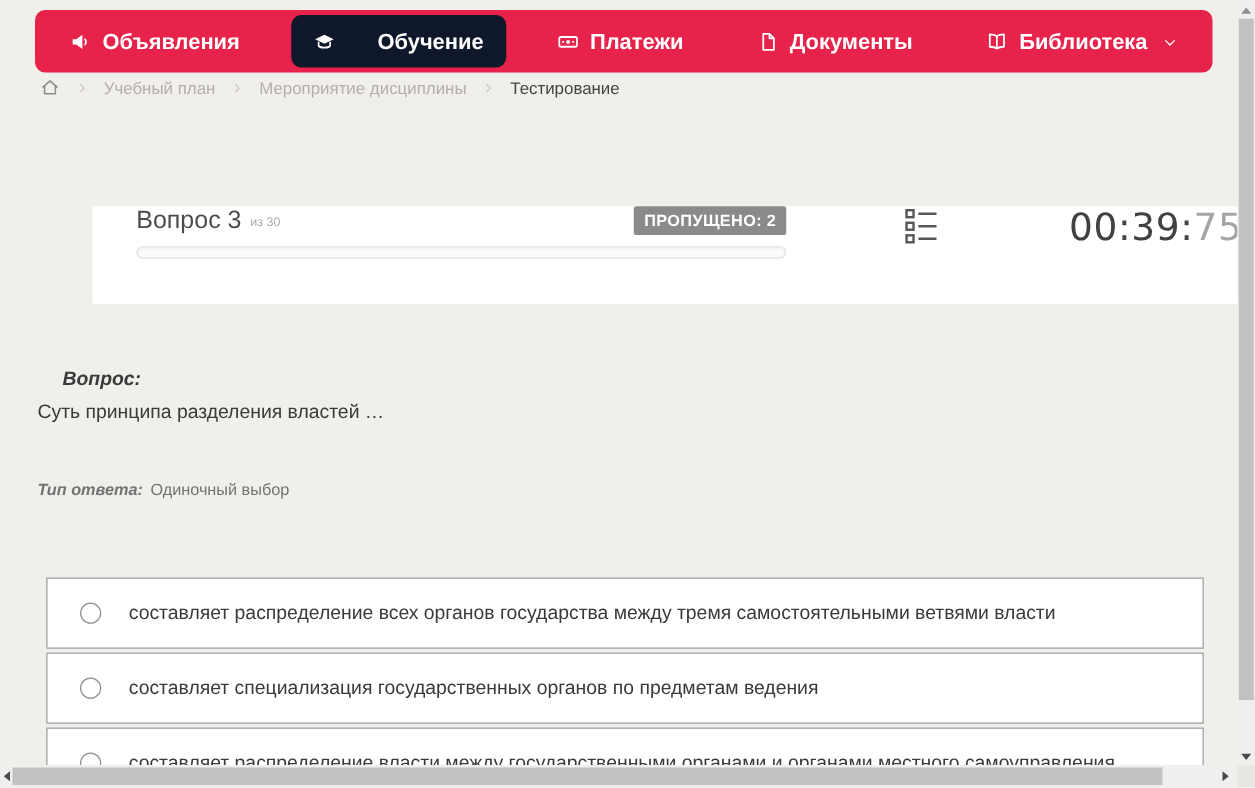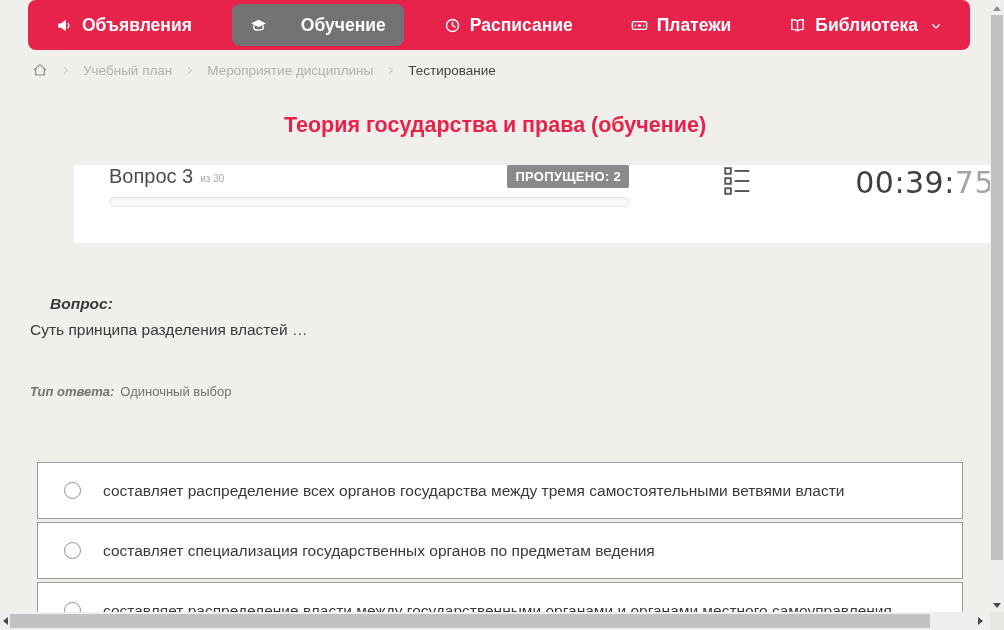--- a/index.html
+++ b/index.html
@@ -5,29 +5,29 @@
   html,body{margin:0;padding:0;}
   .viewport{
     position:relative;width:1004px;height:630px;overflow:hidden;
     background:#f1efeb;font-family:"Liberation Sans",sans-serif;
     -webkit-font-smoothing:antialiased;
   }
   .content{position:absolute;left:0;top:0;width:990px;height:612px;overflow:hidden;}
 
   
   .navbar{
-    position:absolute;left:28px;top:0;width:942px;height:50px;box-sizing:border-box;
+    position:absolute;left:28px;top:8px;width:942px;height:50px;box-sizing:border-box;
     background:#e7234b;border-radius:8px;display:flex;align-items:stretch;
     justify-content:space-between;padding:4px 10px;
   }
   .nav-item{
     display:flex;align-items:center;gap:9px;padding:0 18px;color:#fff;
     font-weight:bold;font-size:17.5px;border-radius:8px;cursor:pointer;white-space:nowrap;
   }
-  .nav-item.active{background:#737373;gap:34px;}
+  .nav-item.active{background:#0f172a;gap:34px;}
   .nav-icon{display:flex;align-items:center;}
   .nav-icon svg{width:17px;height:17px;display:block;}
   .nav-caret svg{width:12px;height:12px;display:block;margin-left:3px;margin-top:2px;}
 
   
   .breadcrumb{
     position:absolute;left:32px;top:62px;display:flex;align-items:center;gap:12px;
     font-size:13.5px;color:#b3b0ac;
   }
   .crumb-home{color:#8d8b87;display:flex;align-items:center;cursor:pointer;}
@@ -121,39 +121,39 @@
             <svg viewBox="0 0 24 24">
               <path d="M12 4 1.5 9 12 14 22.5 9z" fill="currentColor"></path>
               <path d="M5.5 11.8V16c0 1.2 2.9 2.5 6.5 2.5s6.5-1.3 6.5-2.5v-4.2" fill="none" stroke="currentColor" stroke-width="2"></path>
             </svg>
           </span>
           <span class="nav-label">Обучение</span>
         </div>
         <div class="nav-item">
           <span class="nav-icon">
             <svg viewBox="0 0 24 24">
-              <circle cx="12" cy="12" r="8.5" fill="none" stroke="currentColor" stroke-width="2"></circle>
-              <path d="M12 7.5V12l3.5 2" fill="none" stroke="currentColor" stroke-width="2" stroke-linecap="round"></path>
-            </svg>
-          </span>
-          <span class="nav-label">Расписание</span>
-        </div>
-        <div class="nav-item">
-          <span class="nav-icon">
-            <svg viewBox="0 0 24 24">
               <rect x="2" y="6.5" width="20" height="11" rx="2" fill="none" stroke="currentColor" stroke-width="2"></rect>
               <circle cx="12" cy="12" r="2.2" fill="currentColor"></circle>
               <path d="M6 12h.6M17.4 12h.6" stroke="currentColor" stroke-width="2" stroke-linecap="round"></path>
             </svg>
           </span>
           <span class="nav-label">Платежи</span>
         </div>
         <div class="nav-item">
           <span class="nav-icon">
             <svg viewBox="0 0 24 24">
+              <path d="M6.5 3h7L18.5 8v13h-12z" fill="none" stroke="currentColor" stroke-width="2" stroke-linejoin="round"></path>
+              <path d="M13.5 3v5h5" fill="none" stroke="currentColor" stroke-width="2" stroke-linejoin="round"></path>
+            </svg>
+          </span>
+          <span class="nav-label">Документы</span>
+        </div>
+        <div class="nav-item">
+          <span class="nav-icon">
+            <svg viewBox="0 0 24 24">
               <path d="M12 5.5C10 4 7.5 3.5 4 3.5v14c3.5 0 6 .5 8 2 2-1.5 4.5-2 8-2v-14c-3.5 0-6 .5-8 2z" fill="none" stroke="currentColor" stroke-width="2" stroke-linejoin="round"></path>
               <path d="M12 5.5v14" stroke="currentColor" stroke-width="2"></path>
             </svg>
           </span>
           <span class="nav-label">Библиотека</span>
           <span class="nav-caret">
             <svg viewBox="0 0 24 24">
               <path d="M5 9l7 7 7-7" fill="none" stroke="currentColor" stroke-width="2.2" stroke-linecap="round" stroke-linejoin="round"></path>
             </svg>
           </span>
@@ -180,21 +180,20 @@
         </span>
         <span class="crumb">Мероприятие дисциплины</span>
         <span class="crumb-sep">
           <svg viewBox="0 0 24 24">
             <path d="M9 5l7 7-7 7" fill="none" stroke="currentColor" stroke-width="2.2"></path>
           </svg>
         </span>
         <span class="crumb current">Тестирование</span>
       </div>
 
-    <div class="page-title">Теория государства и права (обучение)</div>
 
     <div class="qcard">
       <div class="q-left">
         <div class="q-head">
           <span class="q-num">Вопрос 3</span>
           <span class="q-total">из 30</span>
           <span class="q-badge">ПРОПУЩЕНО: 2</span>
         </div>
         <div class="q-progress">
           <div class="q-progress-fill" style="width: 0%;"></div>

